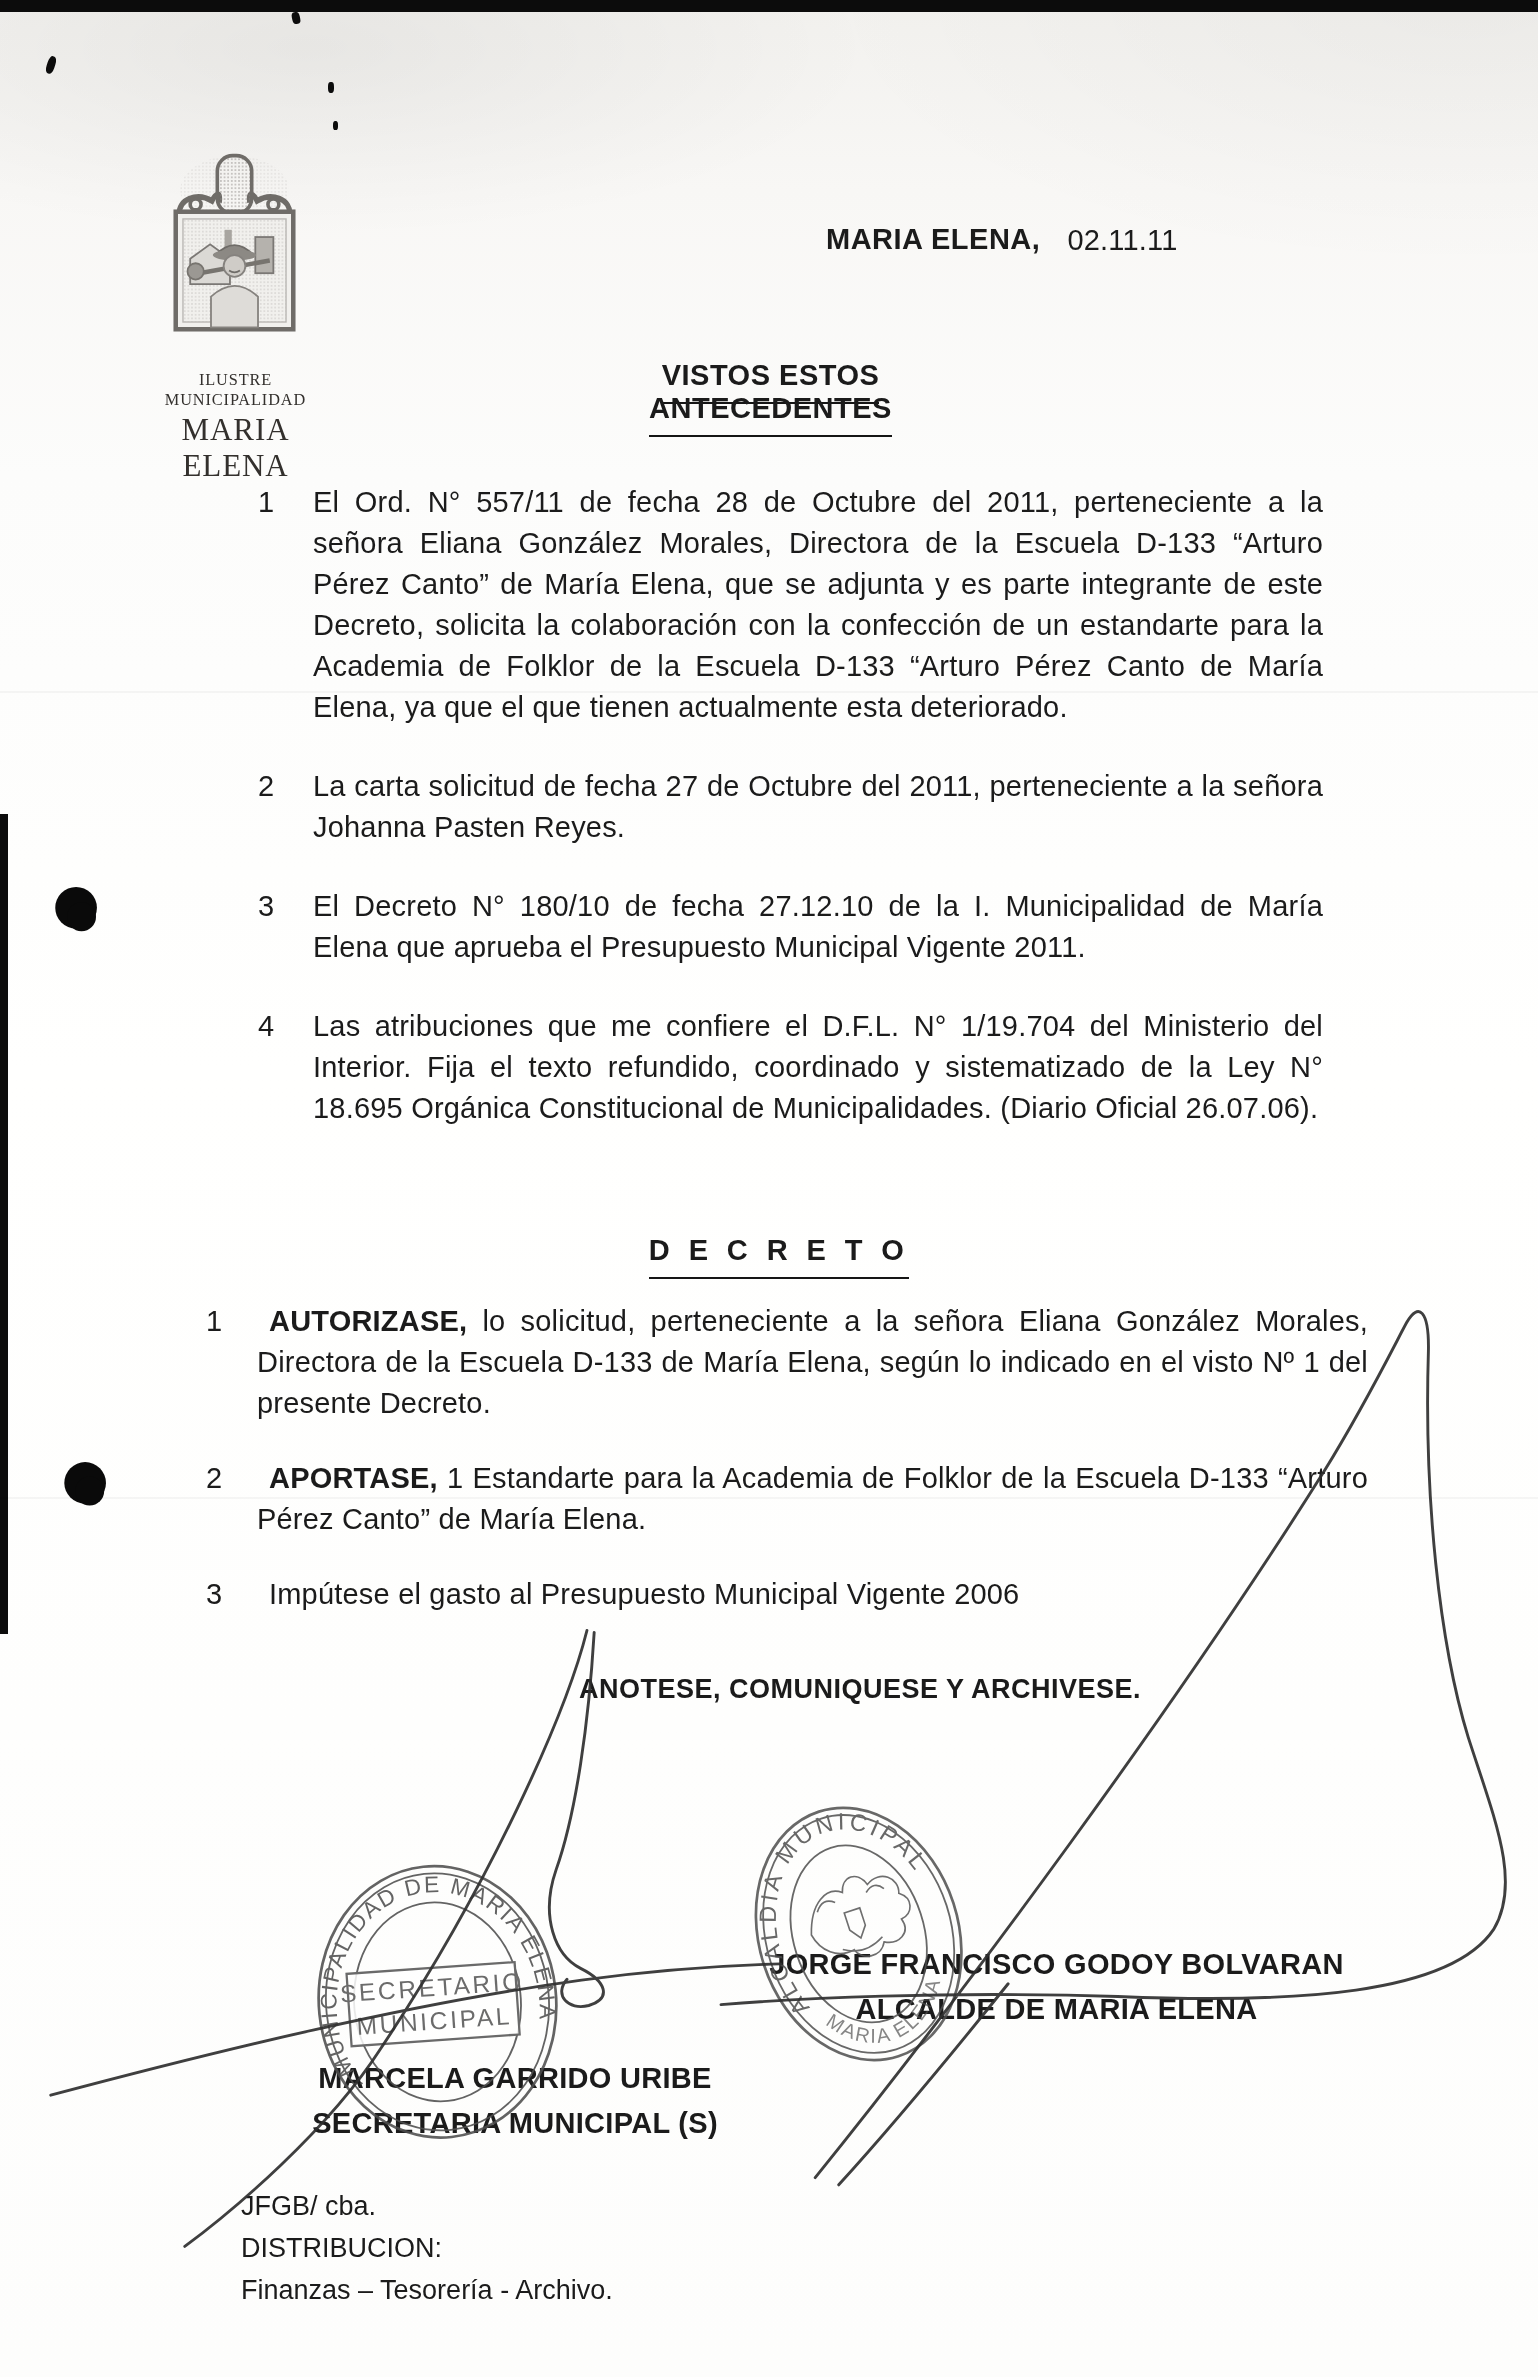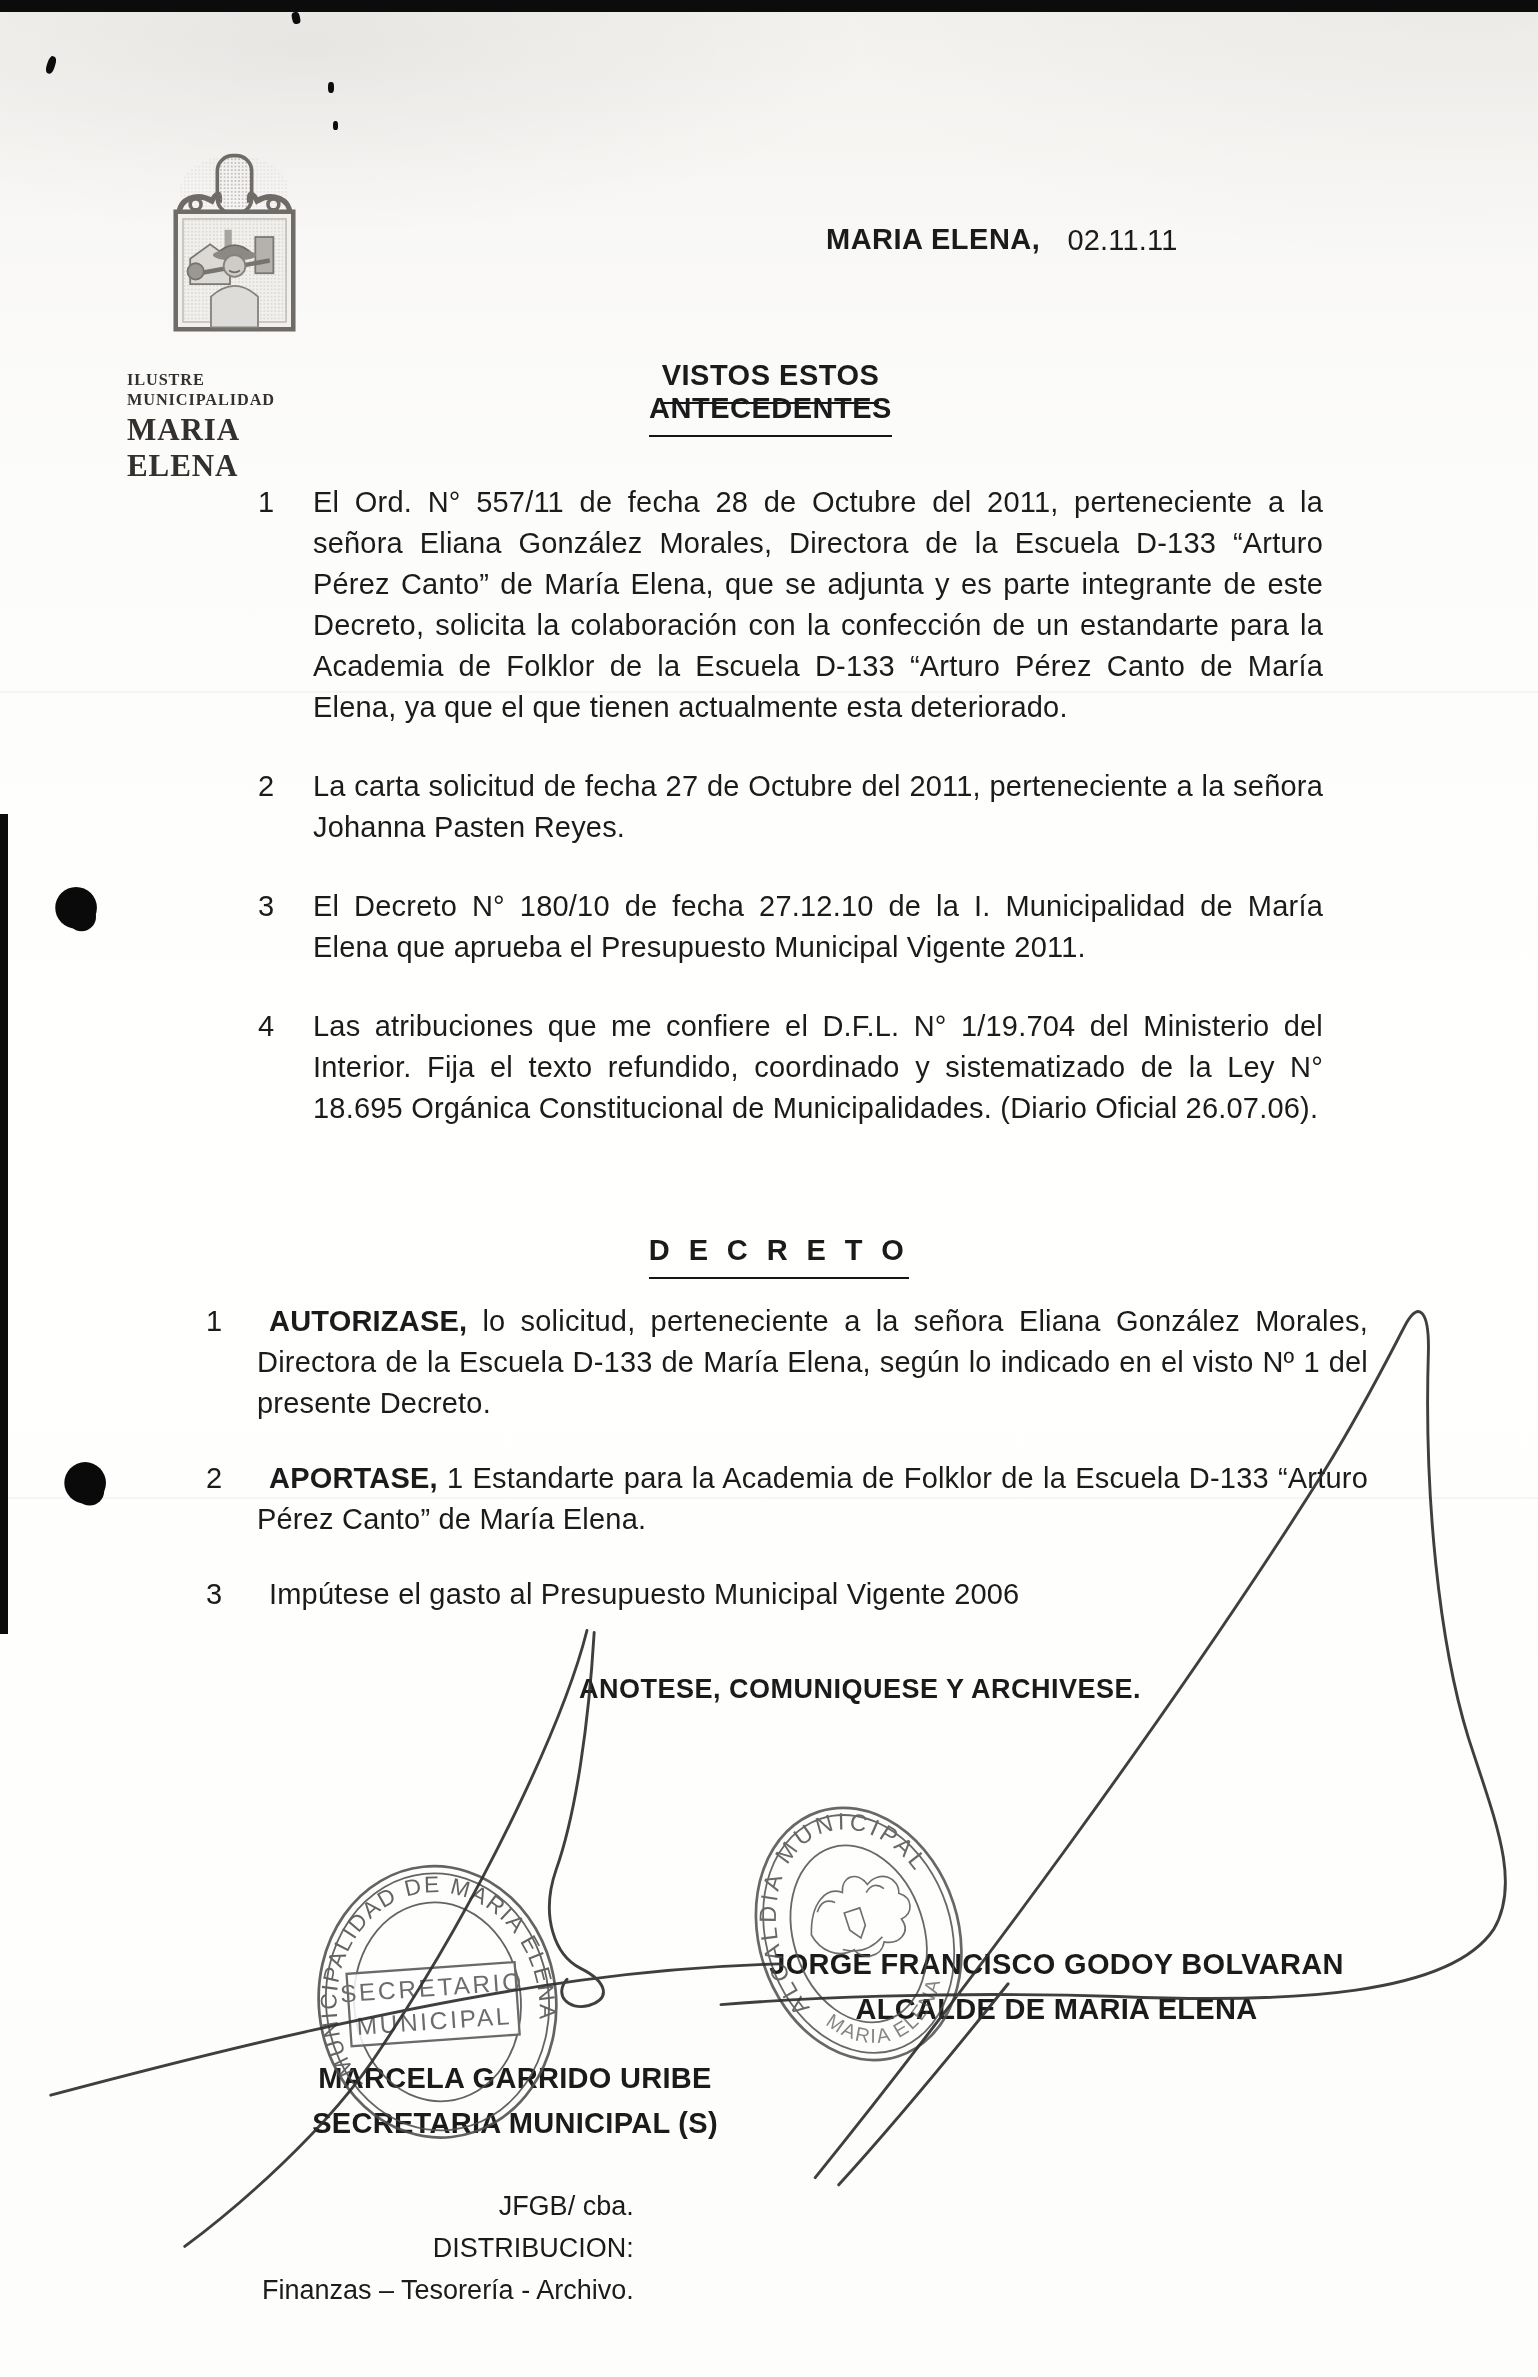--- a/index.html
+++ b/index.html
@@ -24,21 +24,21 @@
   .doc-text{font-size:29px;line-height:41px;letter-spacing:0.2px;}
   .heading{font-size:29px;font-weight:bold;letter-spacing:0.5px;}
   .underl{border-bottom:2.7px solid #151515;padding-bottom:11px;}
   .item{display:flex;}
   .item .num{flex:none;}
   .item .txt{flex:1;text-align:justify;}
   .vistos-list .item{margin-bottom:38px;}
   .vistos-list .num{width:55px;}
   .decreto-list .item{margin-bottom:34px;}
   .decreto-list .num{width:51px;}
-  .caption-serif{font-family:"Liberation Serif","DejaVu Serif",serif;font-weight:bold;color:#33302d;text-align:left;}
+  .caption-serif{font-family:"Liberation Serif","DejaVu Serif",serif;font-weight:normal;color:#33302d;text-align:center;}
   .name-line{font-size:29px;font-weight:bold;text-align:center;letter-spacing:0.3px;}
   .footer-line{font-size:27px;line-height:42px;}
   .edge{background:#0c0c0c;}
   .fold{background:rgba(0,0,0,0.035);}
   svg text{font-family:"Liberation Sans","DejaVu Sans",sans-serif;}
 </style>
 </head>
 <body>
 
 <div class="page">
@@ -143,21 +143,21 @@
   <div class="abs" style="left:734px;top:1948px;width:645px;">
     <div class="name-line">JORGE FRANCISCO GODOY BOLVARAN</div>
     <div class="name-line" style="margin-top:11.8px;">ALCALDE  DE MARIA ELENA</div>
   </div>
 
   <div class="abs" style="left:292px;top:2062px;width:446px;">
     <div class="name-line">MARCELA GARRIDO URIBE</div>
     <div class="name-line" style="margin-top:11.8px;">SECRETARIA MUNICIPAL  (S)</div>
   </div>
 
-  <div class="abs footer-line" style="left:262px;top:2185px;text-align:right;">
+  <div class="abs footer-line" style="left:241px;top:2185px;">
     <div>JFGB/ cba.</div>
     <div>DISTRIBUCION:</div>
     <div>Finanzas – Tesorería -  Archivo.</div>
   </div>
 
   <svg class="abs" style="left:0;top:0;" width="1538" height="2377" viewBox="0 0 1698 2624">
 
     <g transform="rotate(-6 483 2210)" stroke="#4e4e4e" fill="none" opacity="0.88">
       <ellipse cx="483" cy="2210" rx="131" ry="150" stroke-width="3"></ellipse>
       <ellipse cx="483" cy="2210" rx="123" ry="142" stroke-width="2"></ellipse>

